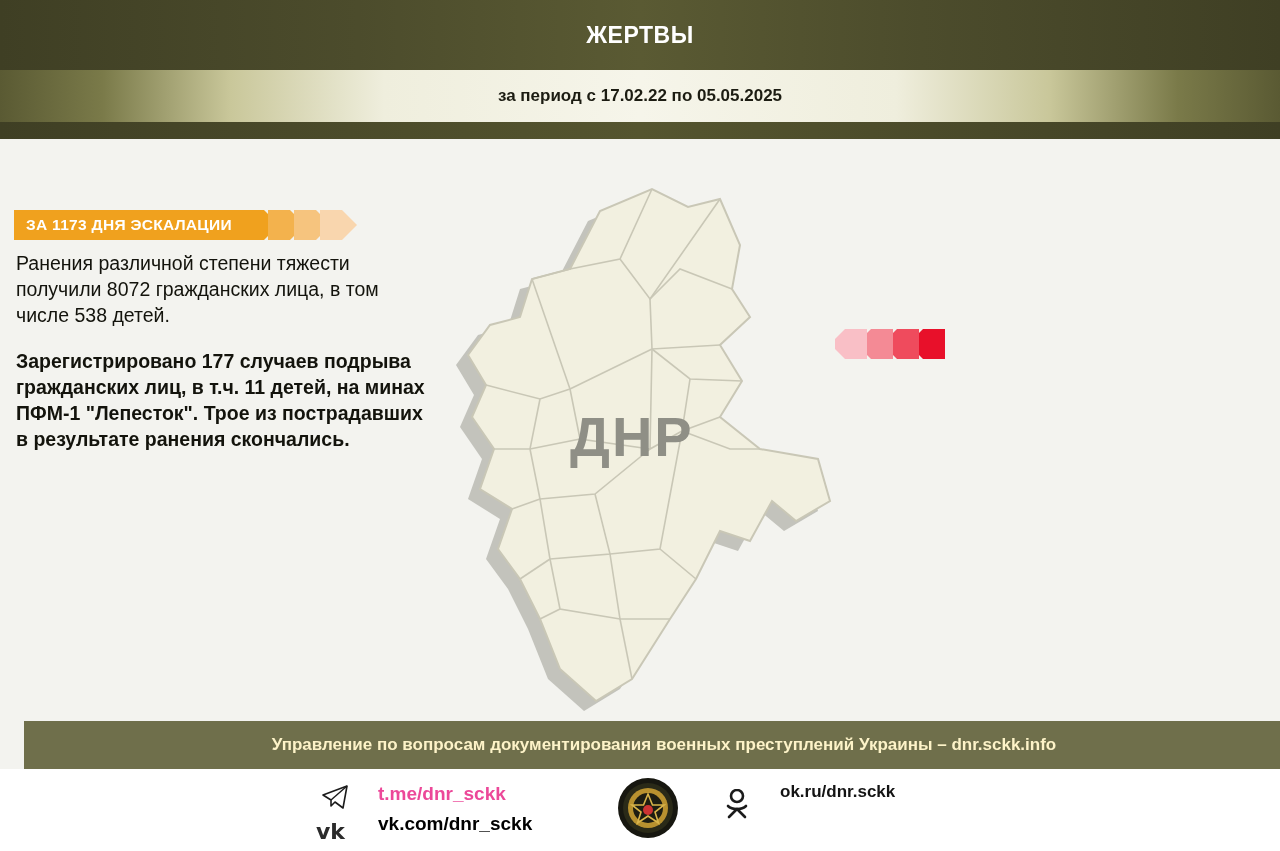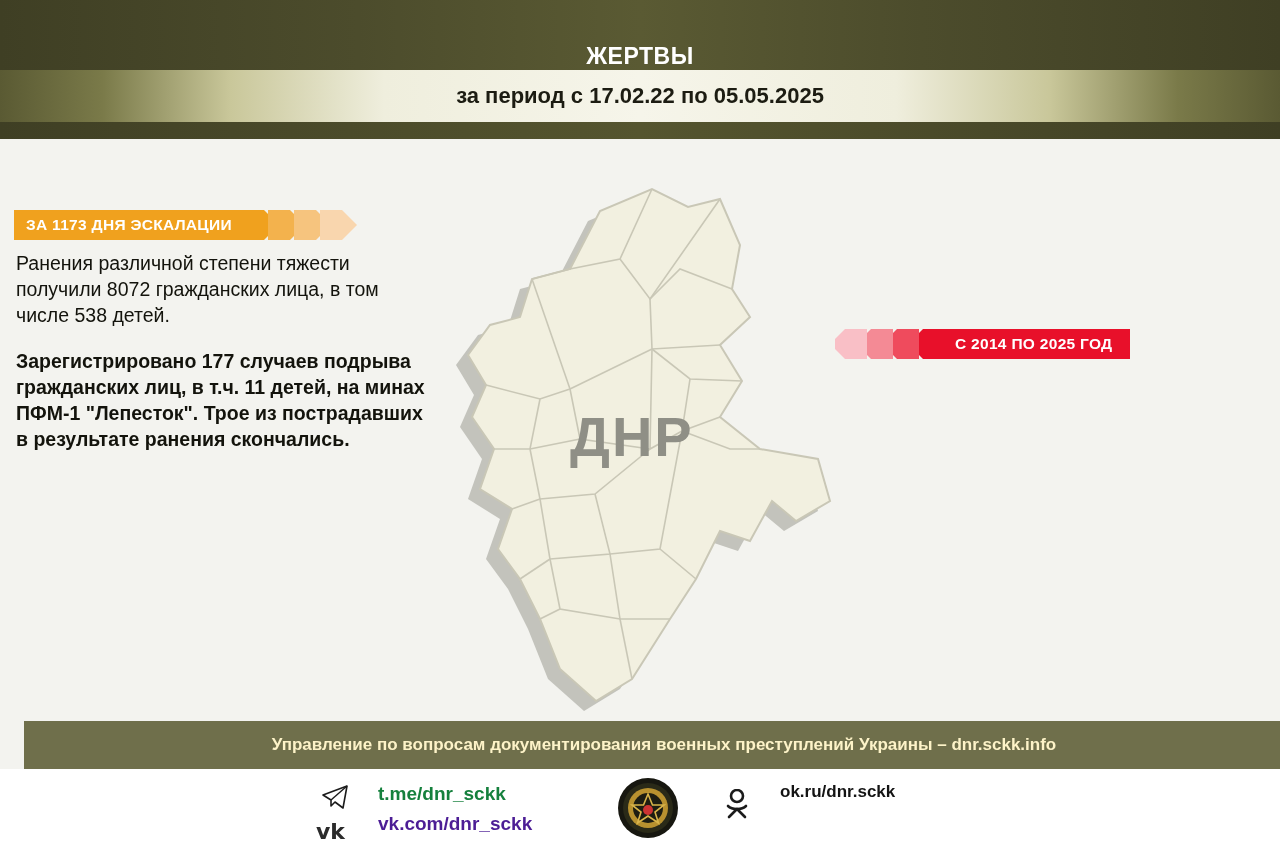--- a/index.html
+++ b/index.html
@@ -16,21 +16,21 @@
   }
 
   
   .header {
     position: absolute;
     left: 0; top: 0;
     width: 1280px;
     height: 70px;
     background: linear-gradient(90deg,#3f3f24 0%, #4c4c2c 28%, #5a5a33 50%, #4c4c2c 72%, #3f3f24 100%);
     display: flex;
-    align-items: flex-end;
+    align-items: center;
     justify-content: center;
   }
   .header-title {
     color: #ffffff;
     font-size: 23px;
     font-weight: bold;
     letter-spacing: 0.5px;
   }
 
   .subheader {
@@ -47,21 +47,21 @@
         #efeedd 70%,
         #c9c79a 82%,
         #7a7a49 92%,
         #5a5a33 100%);
     display: flex;
     align-items: center;
     justify-content: center;
   }
   .subheader-title {
     color: #1c1c12;
-    font-size: 22px;
+    font-size: 17px;
     font-weight: bold;
   }
 
   .header-rule {
     position: absolute;
     left: 0; top: 122px;
     width: 1280px;
     height: 17px;
     background: linear-gradient(90deg,#3f3f24 0%, #55552f 50%, #3f3f24 100%);
   }
@@ -202,28 +202,28 @@
   .tg-icon {
     position: absolute;
     left: 322px; top: 16px;
     width: 26px; height: 24px;
   }
   .link-tg {
     position: absolute;
     left: 378px; top: 14px;
     font-size: 19px;
     font-weight: bold;
-    color: #15803d;
+    color: #ec4899;
   }
   .link-vk {
     position: absolute;
     left: 378px; top: 44px;
     font-size: 19px;
     font-weight: bold;
-    color: #4c1d95;
+    color: #000000;
   }
   .ok-icon {
     position: absolute;
     left: 724px; top: 20px;
     width: 26px; height: 30px;
   }
   .link-ok {
     position: absolute;
     left: 780px; top: 13px;
     font-size: 17px;
@@ -313,21 +313,20 @@
     <div class="map-label">ДНР</div>
   </div>
 
   <div class="right-banner">
     <svg class="chev-left" viewBox="0 0 110 30">
       <polygon points="110,0 88,0 73,15 88,30 110,30" fill="#e8102a"></polygon>
       <polygon points="84,0 62,0 47,15 62,30 84,30" fill="#ef4b5d"></polygon>
       <polygon points="58,0 36,0 21,15 36,30 58,30" fill="#f48a95"></polygon>
       <polygon points="32,0 10,0 -5,15 10,30 32,30" fill="#f9bfc6"></polygon>
     </svg>
-    <div class="right-banner-body">С 2014 ПО 2025 ГОД</div>
   </div>
 
   <div class="right-text">
   </div>
 
 </div>
 
 <div class="footer-bar">
   <div class="footer-bar-text">Управление по вопросам документирования военных преступлений Украины – dnr.sckk.info</div>
 </div>

